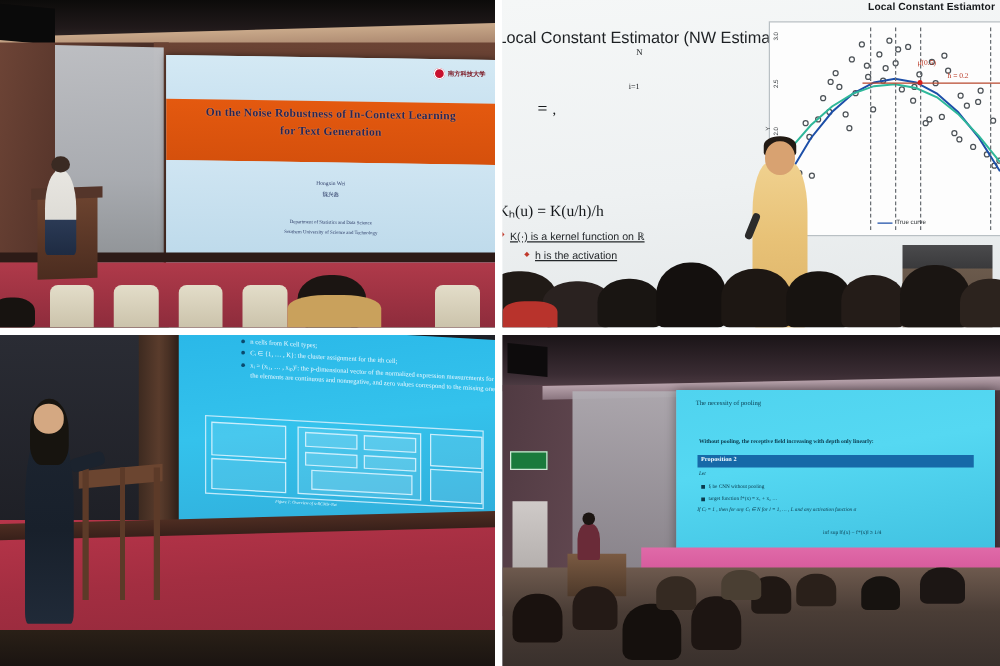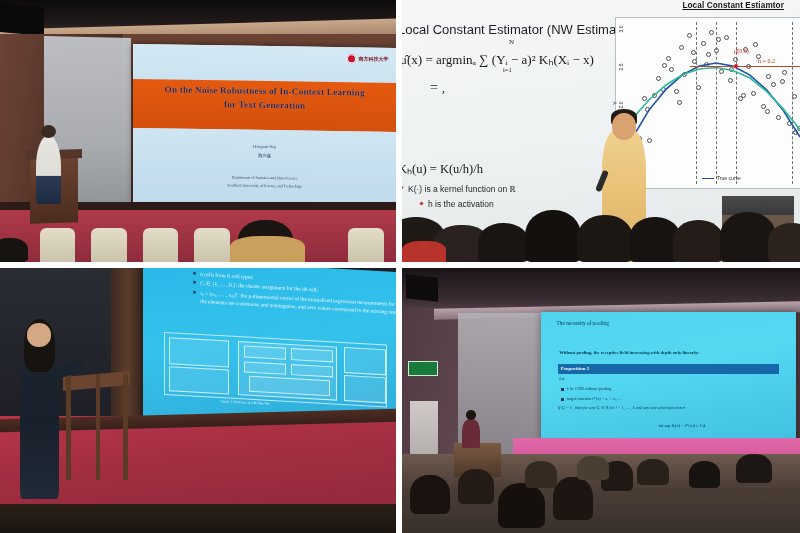--- a/index.html
+++ b/index.html
@@ -68,33 +68,33 @@
     background:#3a2a22;border-radius:50%;}
   .tl .chairs{position:absolute;left:0;bottom:0;width:100%;height:13%;}
   .tl .chair{position:absolute;bottom:0;width:9%;height:100%;
     background:linear-gradient(180deg,#e3ddc9,#cbc3ab);border-radius:18% 18% 0 0;}
   .tl .aud{position:absolute;bottom:0;border-radius:46% 46% 14% 14%;}
 
   
   .tr{background:#e9edef;}
   .tr .proj{position:absolute;left:0;top:0;width:100%;height:100%;
     background:linear-gradient(175deg,#f5f7f7 0%,#eef1f2 55%,#e3e7e8 100%);}
-  .tr .hdr{position:absolute;right:16px;top:1px;font-size:8.2px;font-weight:bold;
-    color:#15181a;letter-spacing:.1px;white-space:nowrap;text-decoration:underline;}
+  .tr .hdr{position:absolute;right:4px;top:1px;font-size:8.2px;font-weight:bold;
+    color:#15181a;letter-spacing:.1px;white-space:nowrap;}
   .tr .sl-title{position:absolute;left:-4px;top:22px;font-size:13px;color:#1d2023;
     white-space:nowrap;}
   .tr .eq1{position:absolute;left:-2px;top:50px;font-family:"Liberation Serif",serif;
     font-size:13px;color:#16191c;white-space:nowrap;}
   .tr .eq2{position:absolute;left:28px;top:80px;font-family:"Liberation Serif",serif;
     font-size:11.5px;color:#16191c;display:flex;align-items:center;gap:4px;}
   .tr .frac{display:inline-flex;flex-direction:column;align-items:center;line-height:1.25;}
   .tr .frac .bar{width:100%;height:1px;background:#16191c;margin:1px 0;}
   .tr .eq3{position:absolute;left:-4px;top:160px;font-family:"Liberation Serif",serif;
     font-size:12.5px;color:#16191c;white-space:nowrap;}
-  .tr .bul{position:absolute;left:6px;font-size:8.5px;color:#24282b;white-space:nowrap;}
+  .tr .bul{position:absolute;left:6px;font-size:8.5px;color:#24282b;white-space:nowrap;text-decoration:underline;}
   .tr .bul.b1{top:183px;}
   .tr .bul.b2{top:199px;left:26px;}
   .tr .dot{position:absolute;width:3px;height:3px;background:#c0392b;
     transform:rotate(45deg);left:-8px;top:3px;}
   .tr .chart{position:absolute;left:213px;top:17px;width:185px;height:170px;
     background:#fdfdfd;border:1px solid #b9c0c4;}
   .tr .plotarea{position:absolute;left:14px;top:4px;right:2px;bottom:4px;}
   .tr .ytick{position:absolute;left:-12px;font-size:5px;color:#2c3033;
     transform:rotate(-90deg);transform-origin:center;}
   .tr .ylab{position:absolute;left:-17px;top:48%;font-size:5px;color:#2c3033;
@@ -264,23 +264,20 @@
     <div class="aud" style="left:60%;width:14%;height:16%;background:#1b1512"></div>
     <div class="aud" style="left:58%;width:19%;height:10%;background:#c9a15c;border-radius:40% 40% 0 0;bottom:0"></div>
   </div>
 
   <div class="photo tr">
     <div class="proj"></div>
 
     <div class="hdr">Local Constant Estiamtor</div>
     <div class="sl-title">Local Constant Estimator (NW Estimator)</div>
 
-    <div class="eq1">
-      <span>μ̂(x) = argminₐ ∑ (Yᵢ − a)² Kₕ(Xᵢ − x)</span>
-    </div>
     <div style="position:absolute;left:107px;top:38px;font-family:'Liberation Serif',serif;font-size:7px;color:#16191c">N</div>
     <div style="position:absolute;left:101px;top:66px;font-family:'Liberation Serif',serif;font-size:6.5px;color:#16191c">i=1</div>
 
     <div class="eq2">
       <span style="font-size:14px">=</span>
       <span>,</span>
     </div>
 
     <div class="eq3">Kₕ(u) = K(u/h)/h</div>
 

